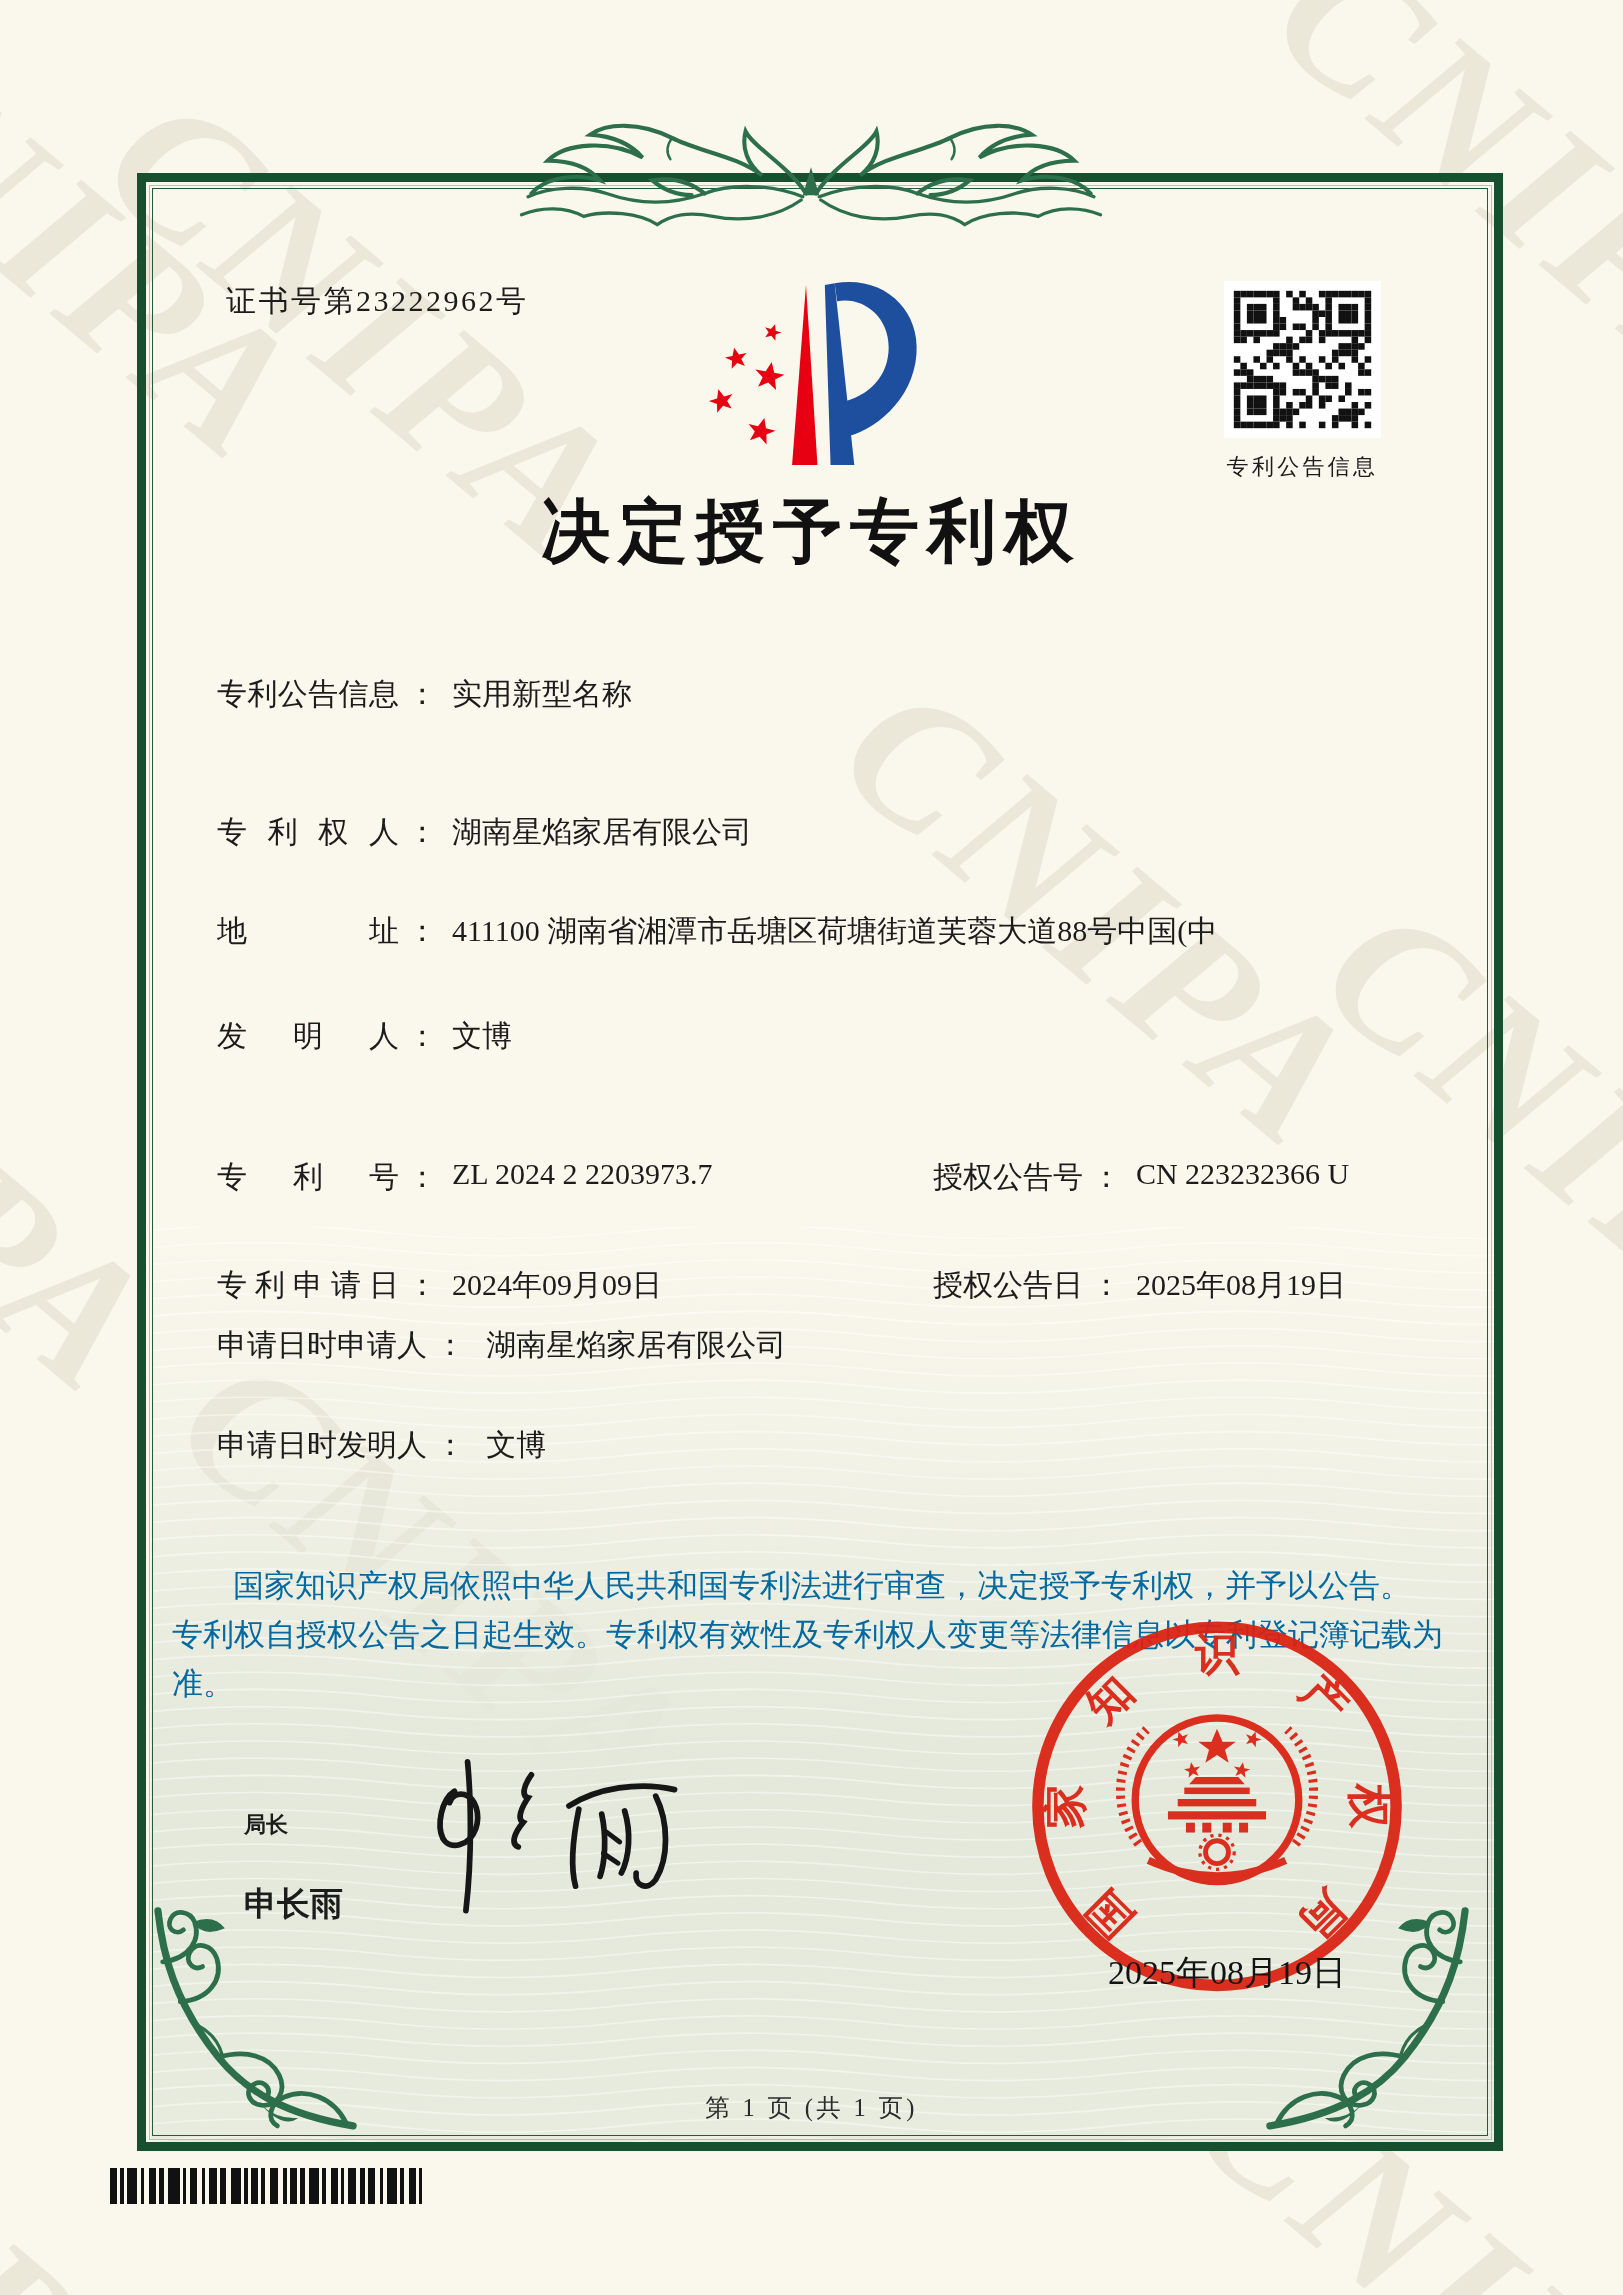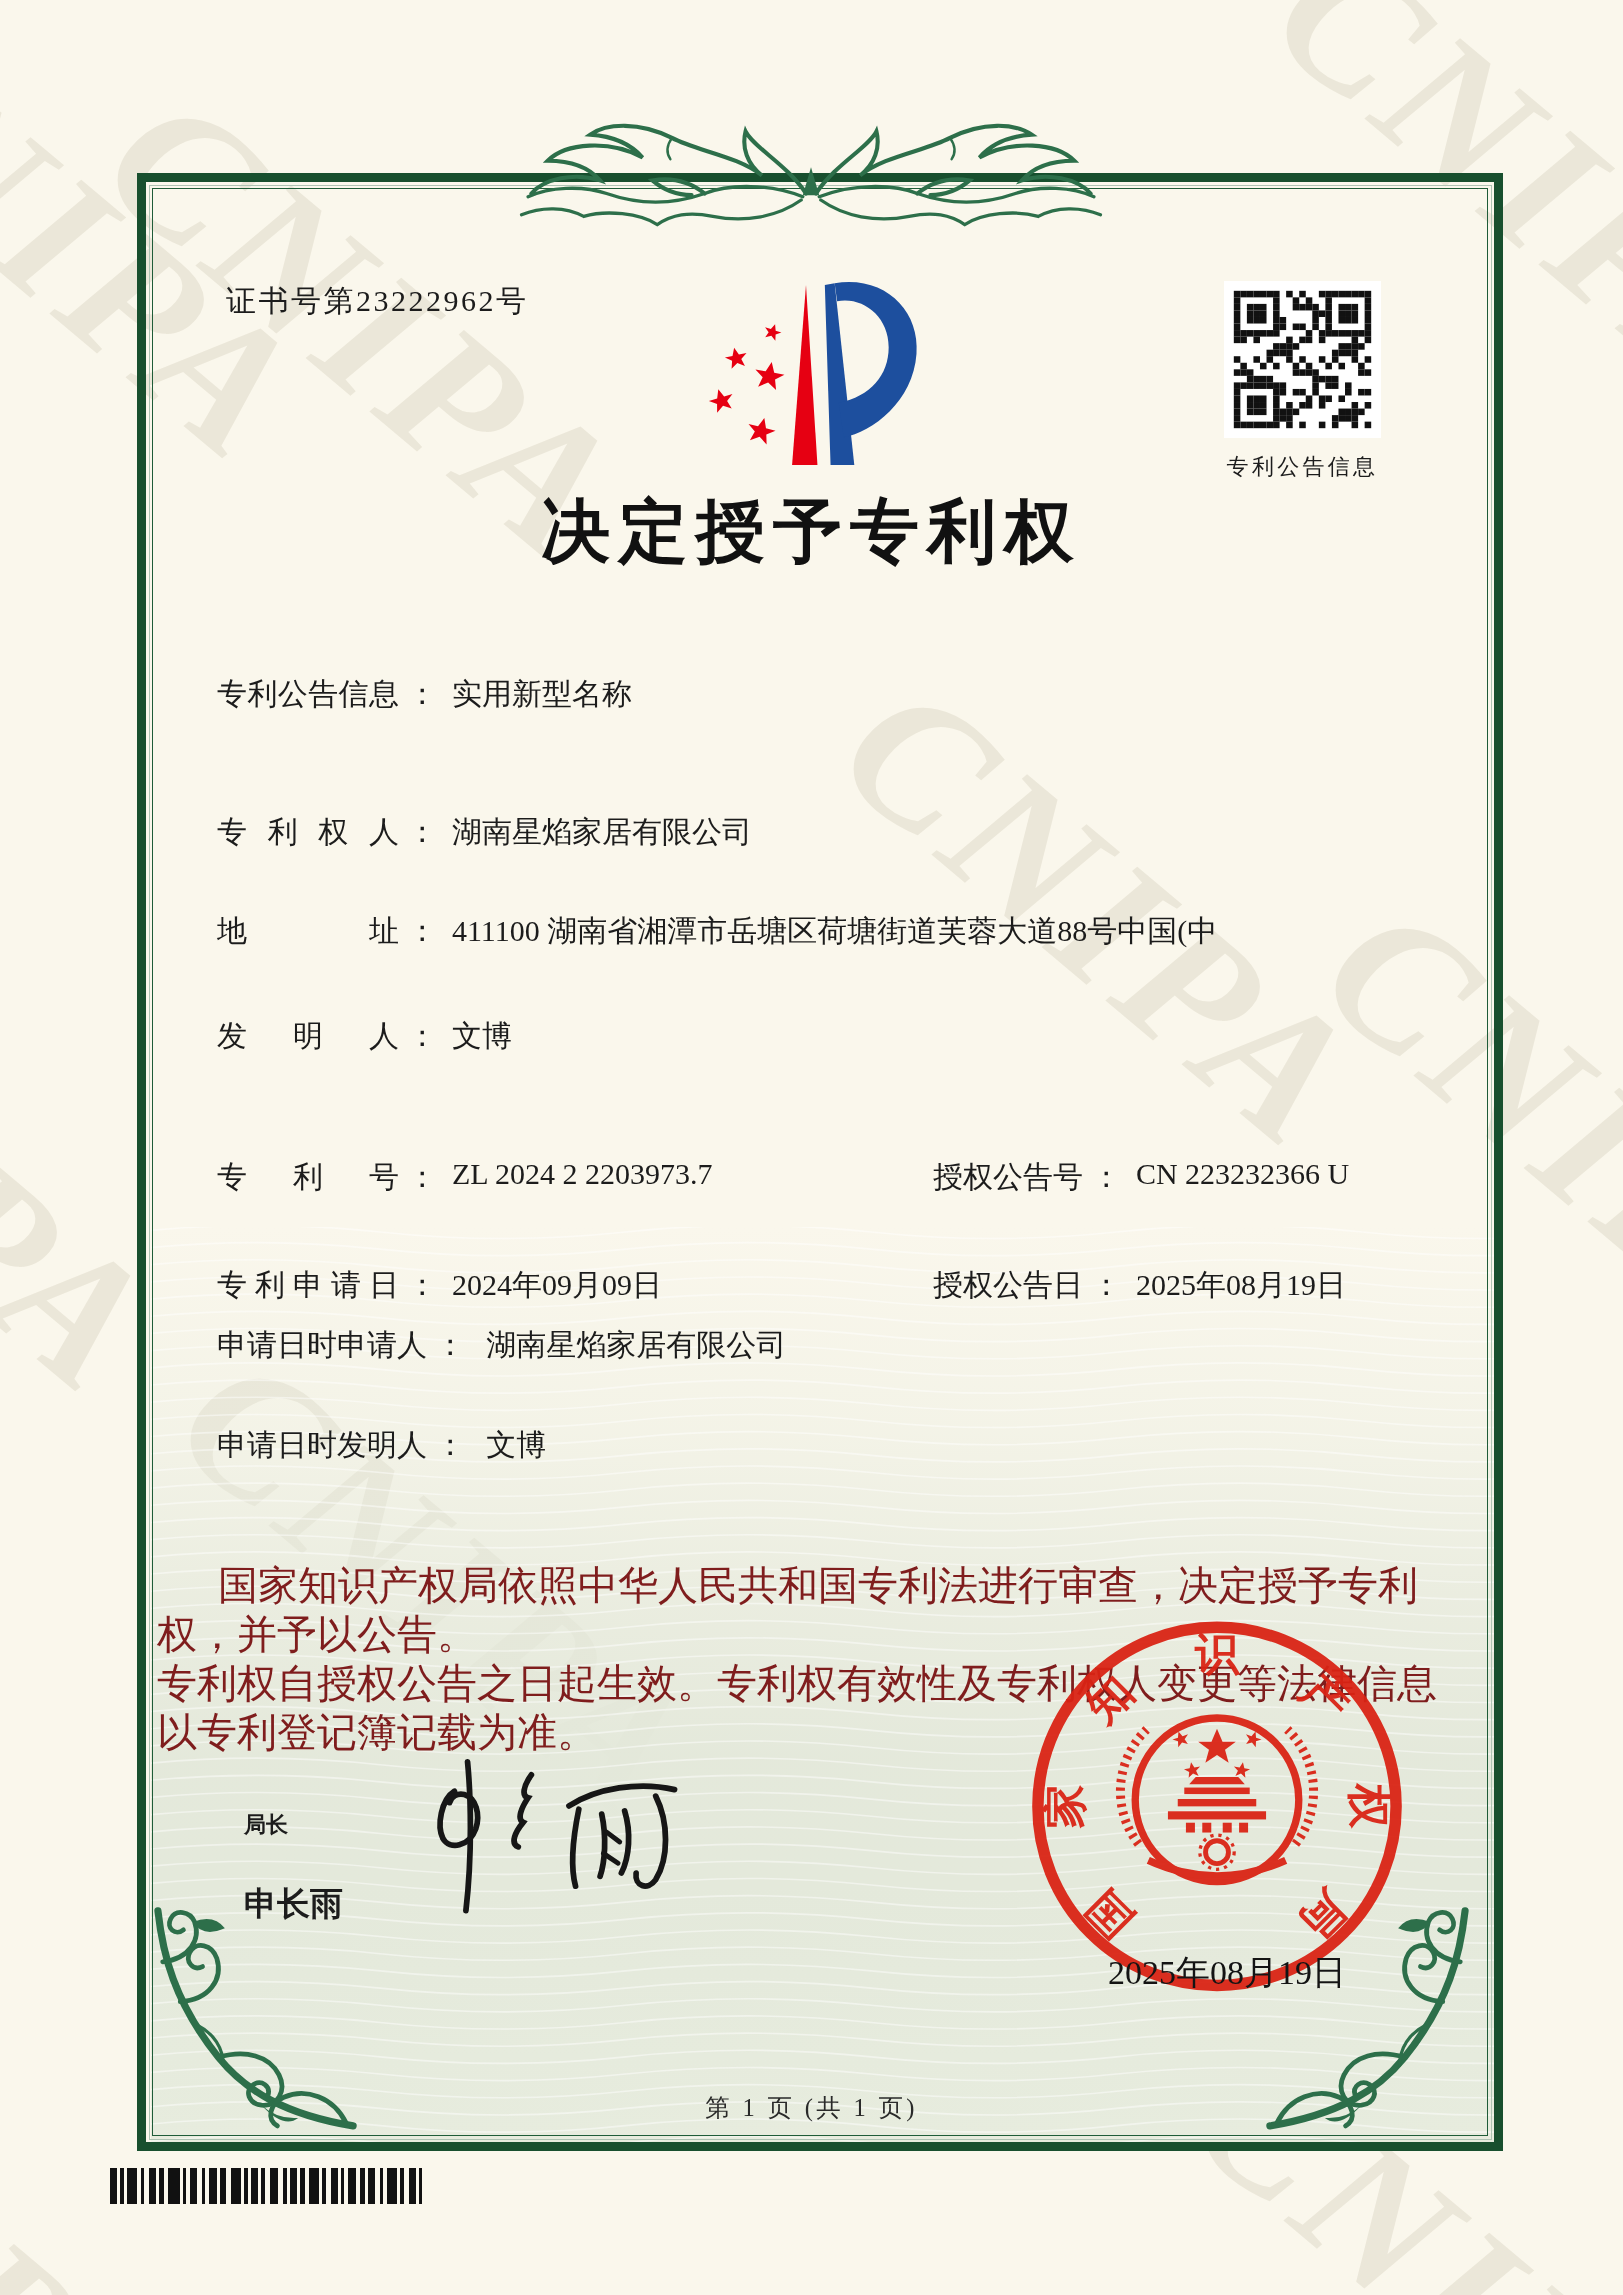--- a/index.html
+++ b/index.html
@@ -35,21 +35,21 @@
 
   .row{position:absolute;left:217px;display:flex;align-items:flex-start;font-size:30px;z-index:6;}
   .lab{display:inline-block;width:182px;text-align:justify;text-align-last:justify;}
   .lab-long{display:inline-block;white-space:nowrap;}
   .colon{margin:0 14.7px 0 8.2px;}
   .col2{position:absolute;left:716px;top:0;display:flex;white-space:nowrap;}
   .lab-r{display:inline-block;}
   .addr-lines div{line-height:56px;}
   .val{white-space:nowrap;}
 
-  .body-text{left:157px;top:1561px;width:1309px;font-size:40px;line-height:49px;color:#7f1d1d;}
+  .body-text{left:172px;top:1561px;width:1309px;font-size:31px;line-height:49px;color:#0369a1;}
   .body-line1{display:block;text-indent:61px;}
   .body-line2{display:block;}
 
   .signer-title{left:244px;top:1810px;font-size:22px;font-weight:600;
       font-family:"Liberation Sans","DejaVu Sans",sans-serif;}
   .signer-name{left:244px;top:1882px;font-size:33px;font-weight:600;
       font-family:"Liberation Sans","DejaVu Sans",sans-serif;text-align:right;}
   .signature{left:425px;top:1747px;z-index:6;}
 
   .seal{left:1024px;top:1615px;z-index:7;}

